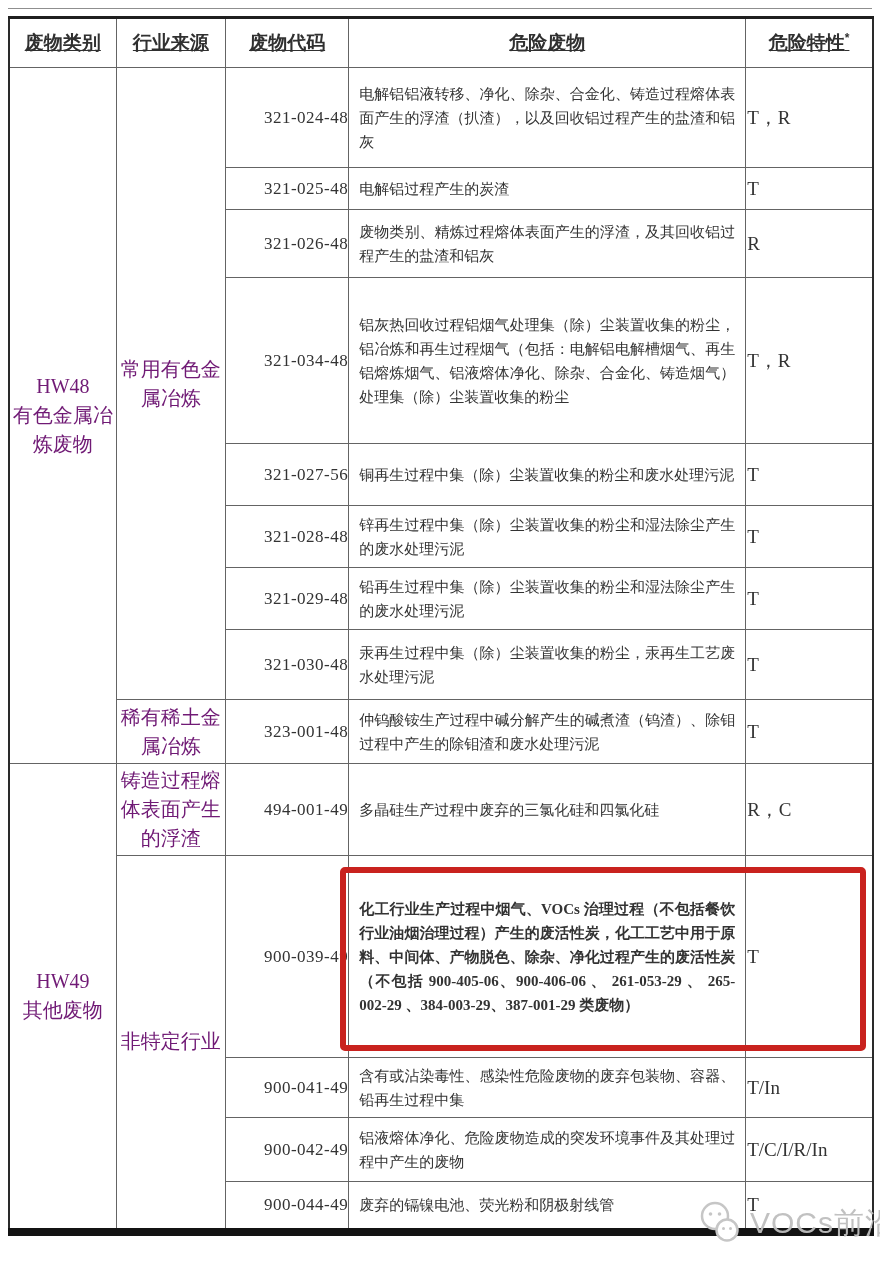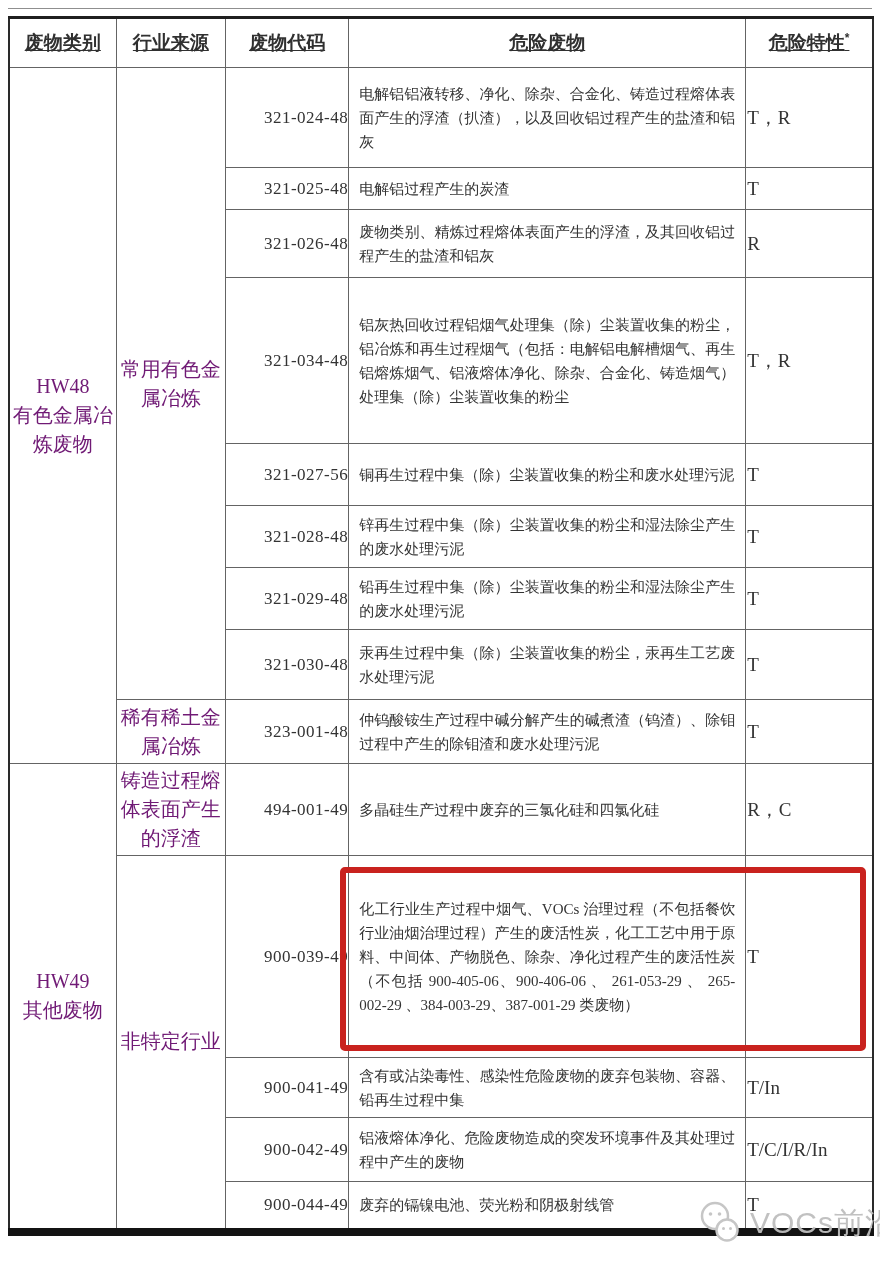--- a/index.html
+++ b/index.html
@@ -61,21 +61,21 @@
     padding:4px 10px;
     text-align:justify;
     color:#333333;
   }
   td.trait {
     text-align:left;
     font-size:19px;
     padding:2px 1px;
     color:#333333;
   }
-  td.relcell { position:relative; }
+  td.relcell { position:relative;font-weight:bold; }
   .redbox {
     position:absolute;
     left:-9px; right:-121px; top:11px; bottom:6px;
     border:6px solid #c9221e;
     border-radius:5px;
     pointer-events:none;
     z-index:5;
   }
   .watermark {
     position:absolute;

